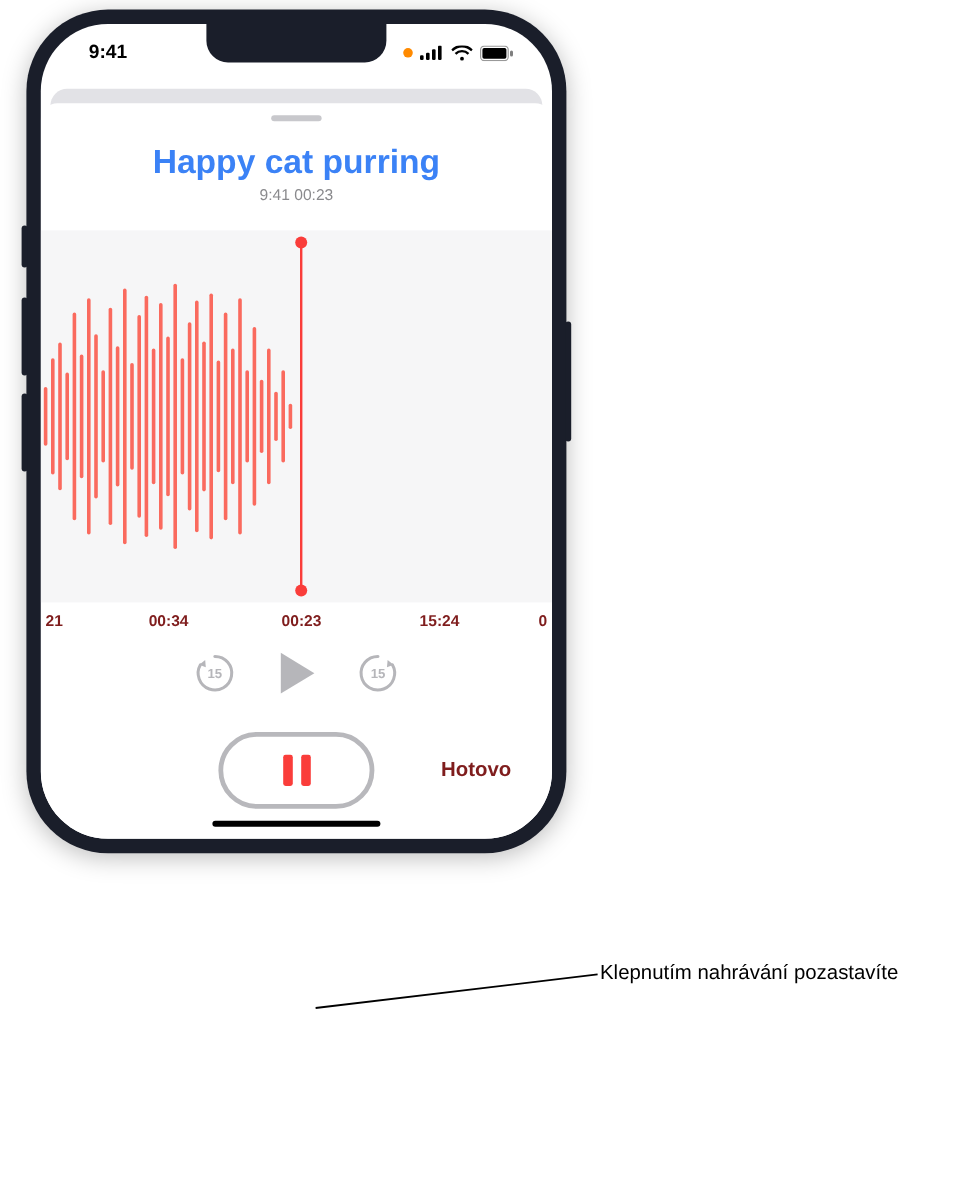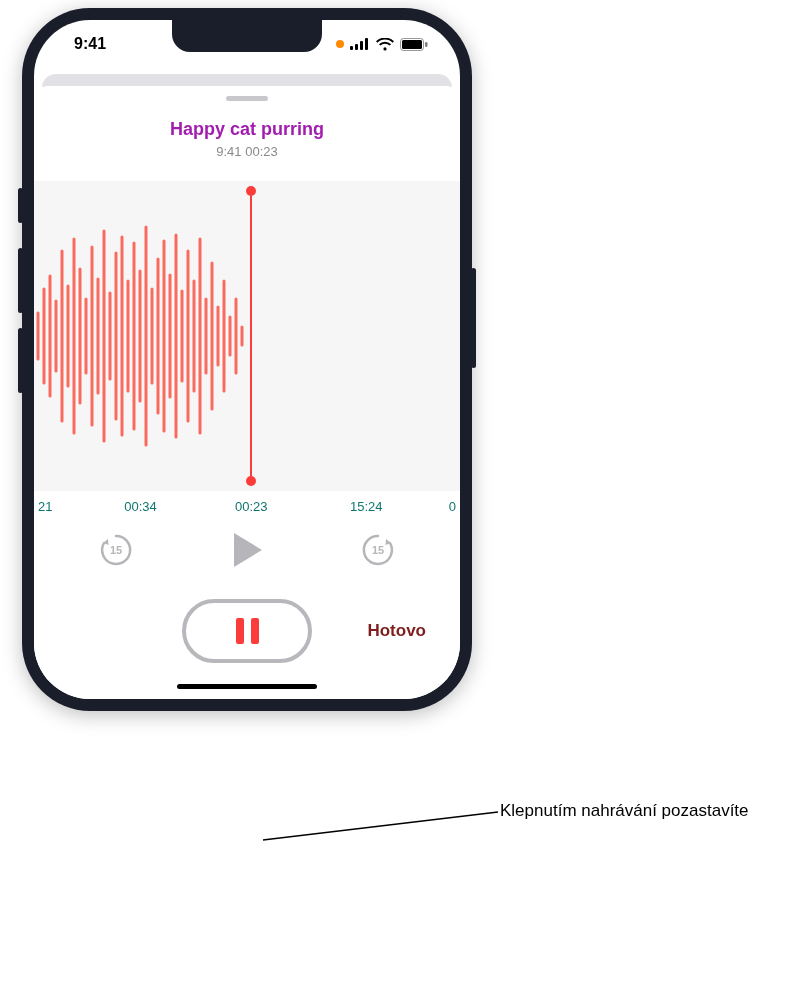--- a/index.html
+++ b/index.html
@@ -82,21 +82,21 @@
     display: flex;
     flex-direction: column;
   }
   .grabber {
     width: 42px; height: 5px;
     background: #c8c8cc;
     border-radius: 3px;
     margin: 10px auto 18px;
   }
   .title-block { text-align: center; margin-bottom: 22px; }
-  .rec-title { font-size: 18px; font-weight: 600; color: #a21caf; }
+  .rec-title { font-size: 28px; font-weight: 600; color: #3b82f6; }
   .rec-meta { font-size: 13px; color: #8a8a8d; margin-top: 4px; }
   .rec-meta span + span::before { content: "  "; }
   .wave-area {
     height: 310px;
     background: #f6f6f7;
     position: relative;
     overflow: hidden;
   }
   .wave-svg { position: absolute; inset: 0; width: 100%; height: 100%; }
   .playhead {
@@ -113,42 +113,43 @@
     width: 10px; height: 10px;
     background: #fa3d3a;
     border-radius: 50%;
   }
   .playhead::before { top: -5px; }
   .playhead::after { bottom: -5px; }
   .ruler {
     height: 36px;
     position: relative;
     font-size: 13px;
-    color: #0f766e;
+    color: #7f1d1d;
+    font-weight: bold;
   }
   .ruler-tick {
     position: absolute;
     top: 8px;
     transform: translateX(-50%);
   }
   .ruler-tick.edge { transform: none; }
   .big-time {
     text-align: center;
     font-size: 44px;
     font-weight: 400;
     color: #000;
     margin: 26px 0 18px;
     font-variant-numeric: tabular-nums;
     letter-spacing: -0.5px;
   }
   .transport {
     display: flex;
     align-items: center;
     justify-content: center;
-    gap: 88px;
+    gap: 25px;
     margin-bottom: 26px;
   }
   .skip-btn {
     width: 40px; height: 40px;
     color: #b6b6ba;
     display: flex; align-items: center; justify-content: center;
   }
   .play-btn {
     width: 46px; height: 46px;
     color: #b6b6ba;

